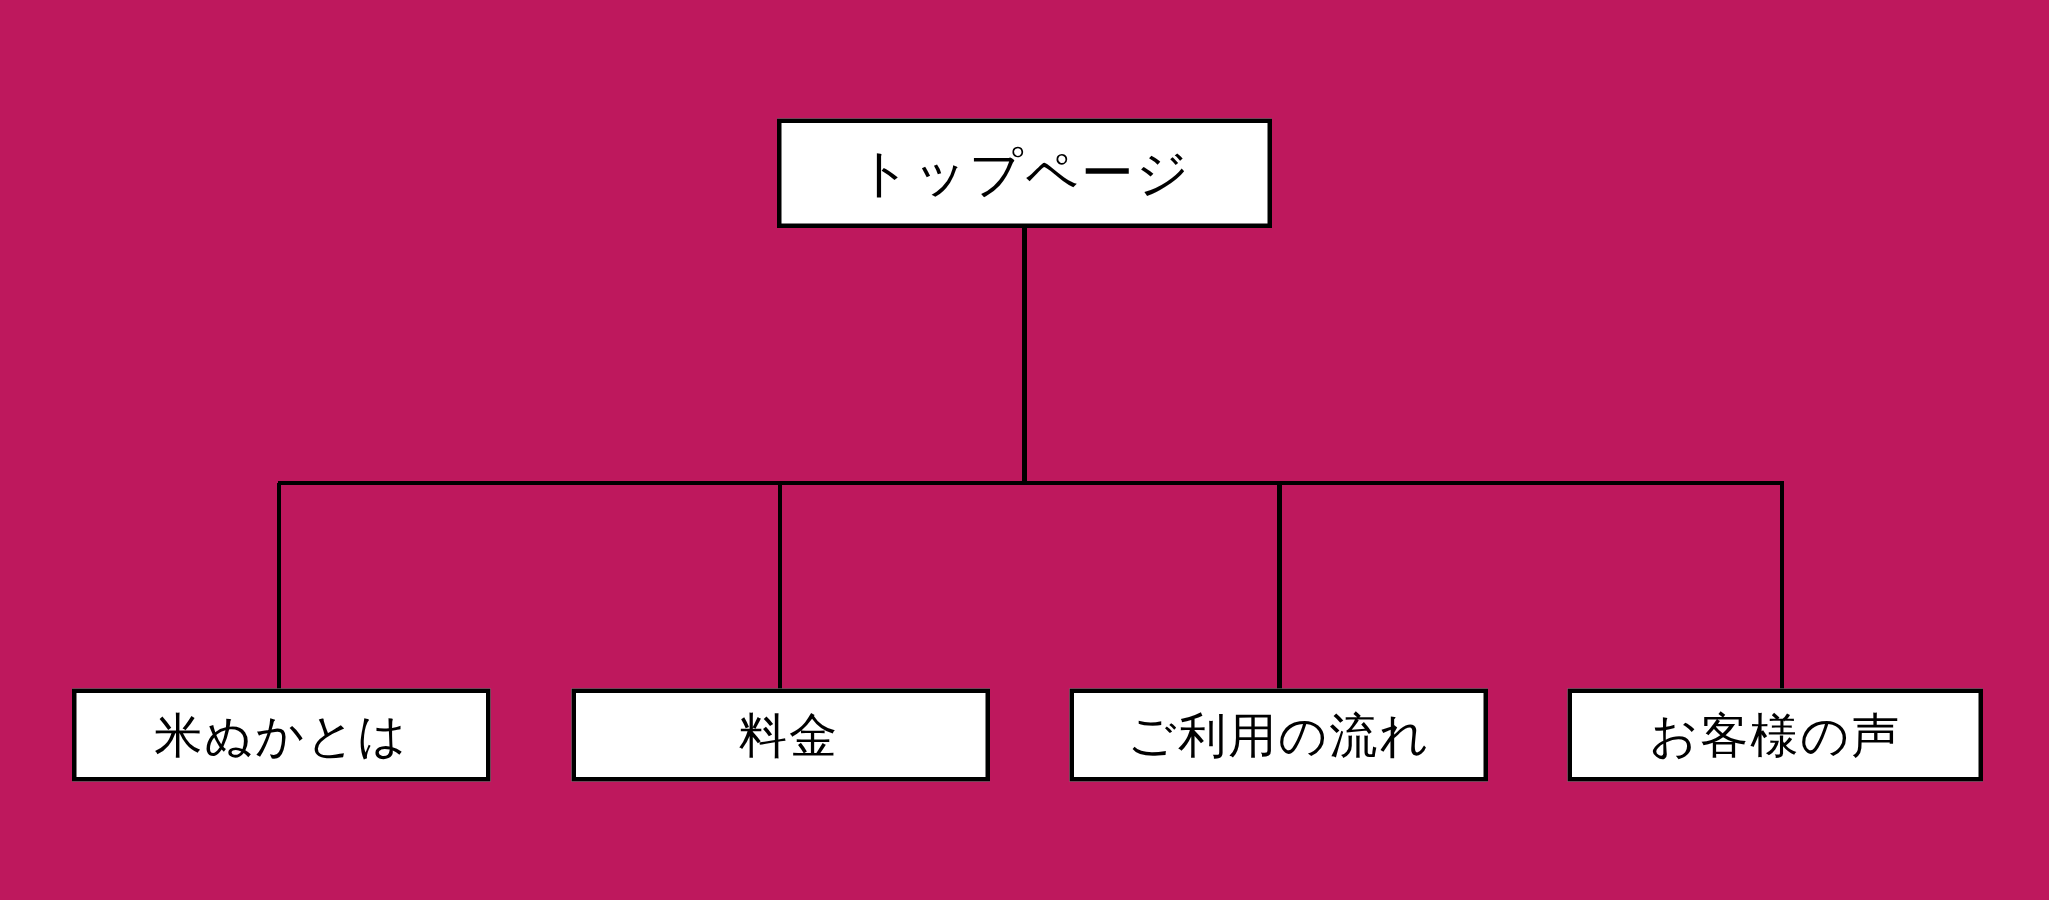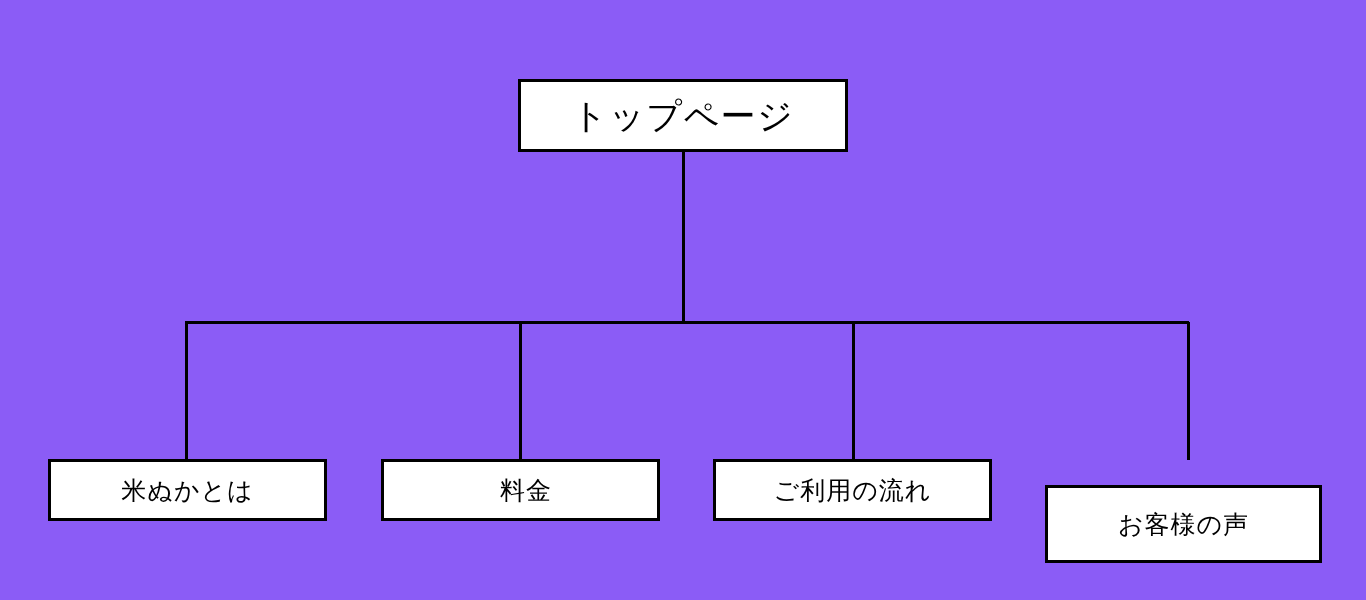--- a/index.html
+++ b/index.html
@@ -8,21 +8,21 @@
     padding: 0;
     background: #ffffff;
   }
   body {
     font-family: "Liberation Sans", "DejaVu Sans", sans-serif;
   }
   #diagram-canvas {
     position: relative;
     width: 1366px;
     height: 600px;
-    background: #8b5cf6;
+    background: #be185d;
     overflow: hidden;
   }
   #diagram-svg {
     position: absolute;
     left: 0;
     top: 0;
     width: 1366px;
     height: 600px;
     display: block;
   }
@@ -41,21 +41,21 @@
     font-weight: 400;
     line-height: 1;
     letter-spacing: 0.04em;
     white-space: nowrap;
     font-family: "Liberation Sans", "DejaVu Sans", sans-serif;
   }
   .node-root .node-label {
     font-size: 35px;
   }
   .node-leaf .node-label {
-    font-size: 25px;
+    font-size: 32px;
   }
 </style>
 </head>
 <body>
 
 <div id="diagram-canvas">
 
   <svg id="diagram-svg" viewBox="0 0 1366 600" xmlns="http://www.w3.org/2000/svg">
     <g stroke="#000000" stroke-width="3" stroke-linecap="butt" shape-rendering="crispEdges">
       <line x1="683" y1="152" x2="683" y2="322"></line>
@@ -76,17 +76,17 @@
   </div>
 
   <div class="node-box node-leaf" id="node-child-1" style="left: 381px; top: 459px; width: 279px; height: 62px; padding-left: 11px;">
     <span class="node-label">料金</span>
   </div>
 
   <div class="node-box node-leaf" id="node-child-2" style="left: 713px; top: 459px; width: 279px; height: 62px; text-align: right;">
     <span class="node-label">ご利用の流れ</span>
   </div>
 
-  <div class="node-box node-leaf" id="node-child-3" style="left: 1045px; top: 485px; width: 277px; height: 78px;">
+  <div class="node-box node-leaf" id="node-child-3" style="left: 1045px; top: 459px; width: 277px; height: 62px;">
     <span class="node-label">お客様の声</span>
   </div>
 
 </div>
 
 </body></html>

